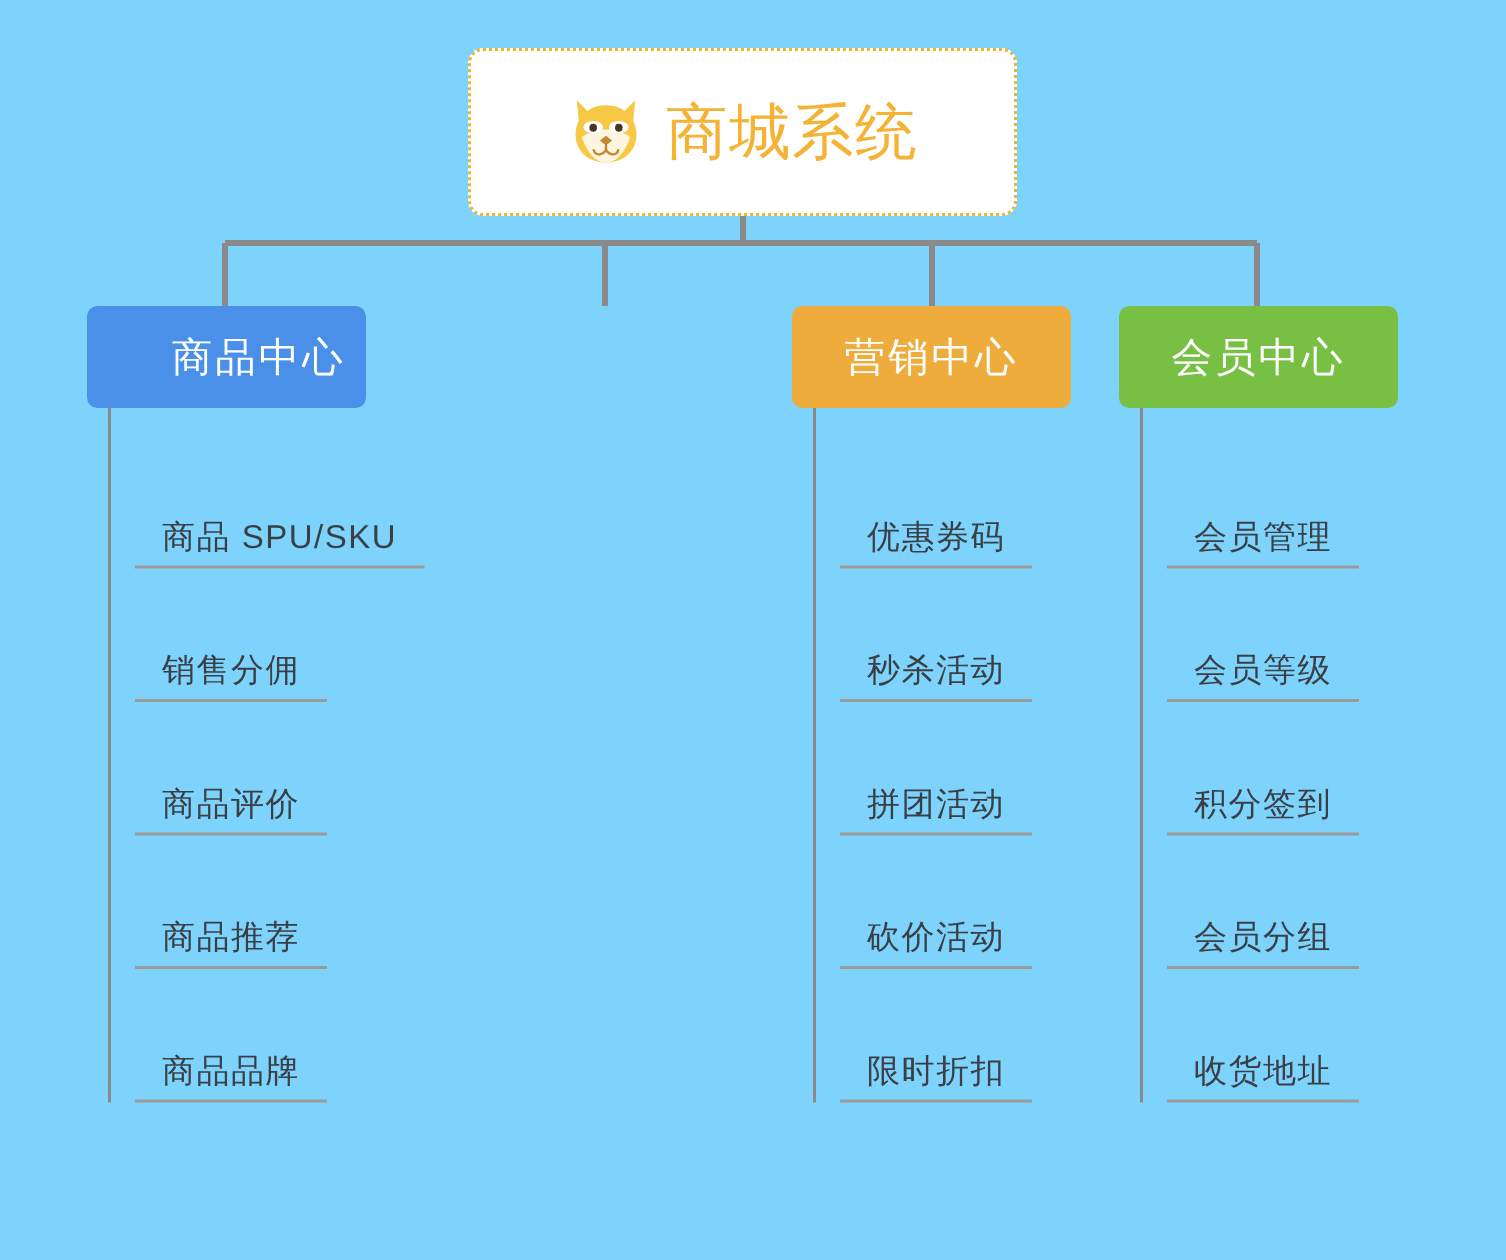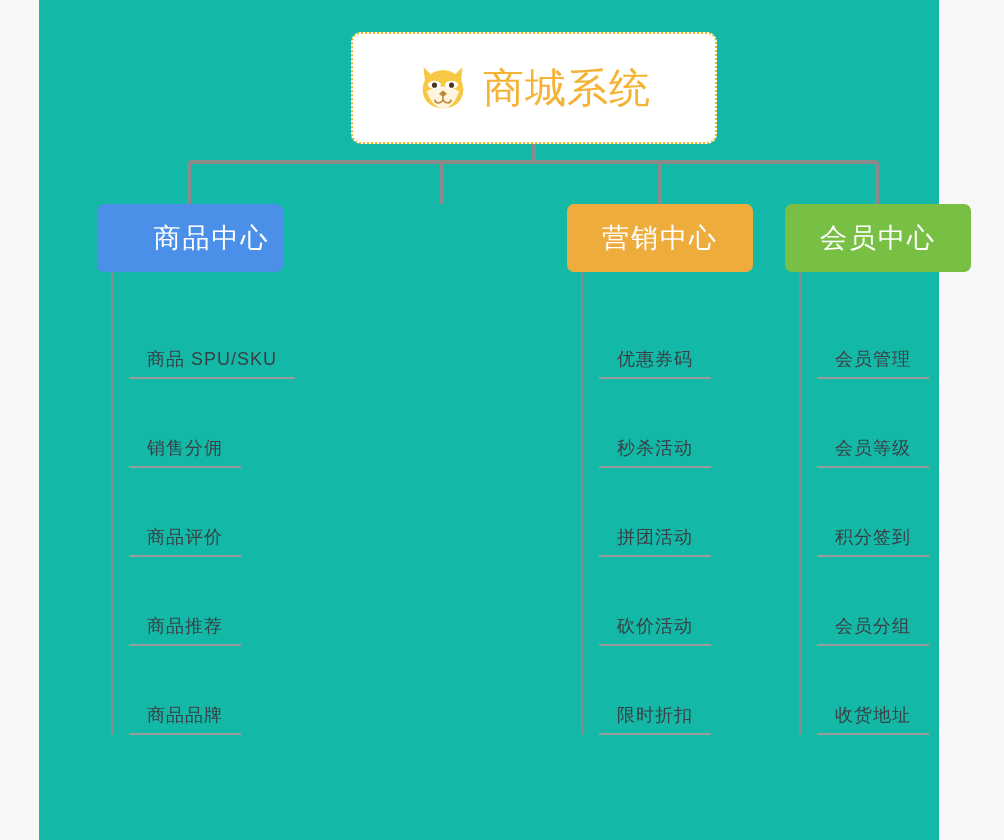--- a/index.html
+++ b/index.html
@@ -8,24 +8,23 @@
   html, body {
     width: 1004px;
     height: 840px;
     background: #f8f8f8;
     font-family: "Liberation Sans", "DejaVu Sans", sans-serif;
     overflow: hidden;
   }
 
   #mindmap {
     position: relative;
-    width: 900px;
+    width: 1004px;
     height: 840px;
-    background: #14b8a6;
-    margin-left: 39px;
+    background: #7dd3fc;
   }
 
   
   .root-node {
     position: absolute;
     left: 312px;
     top: 32px;
     width: 366px;
     height: 112px;
     background: #ffffff;
@@ -103,21 +102,21 @@
 
   .leaf-item {
     height: 89px;
     display: flex;
     flex-direction: column;
     justify-content: flex-end;
     align-items: flex-start;
   }
 
   .leaf-label {
-    font-size: 18px;
+    font-size: 22px;
     line-height: 1.2;
     color: #3a3f45;
     padding: 0 18px 6px 18px;
     white-space: nowrap;
     border-bottom: 2px solid #9b9b9b;
     letter-spacing: 1px;
   }
 </style>
 </head>
 <body>

